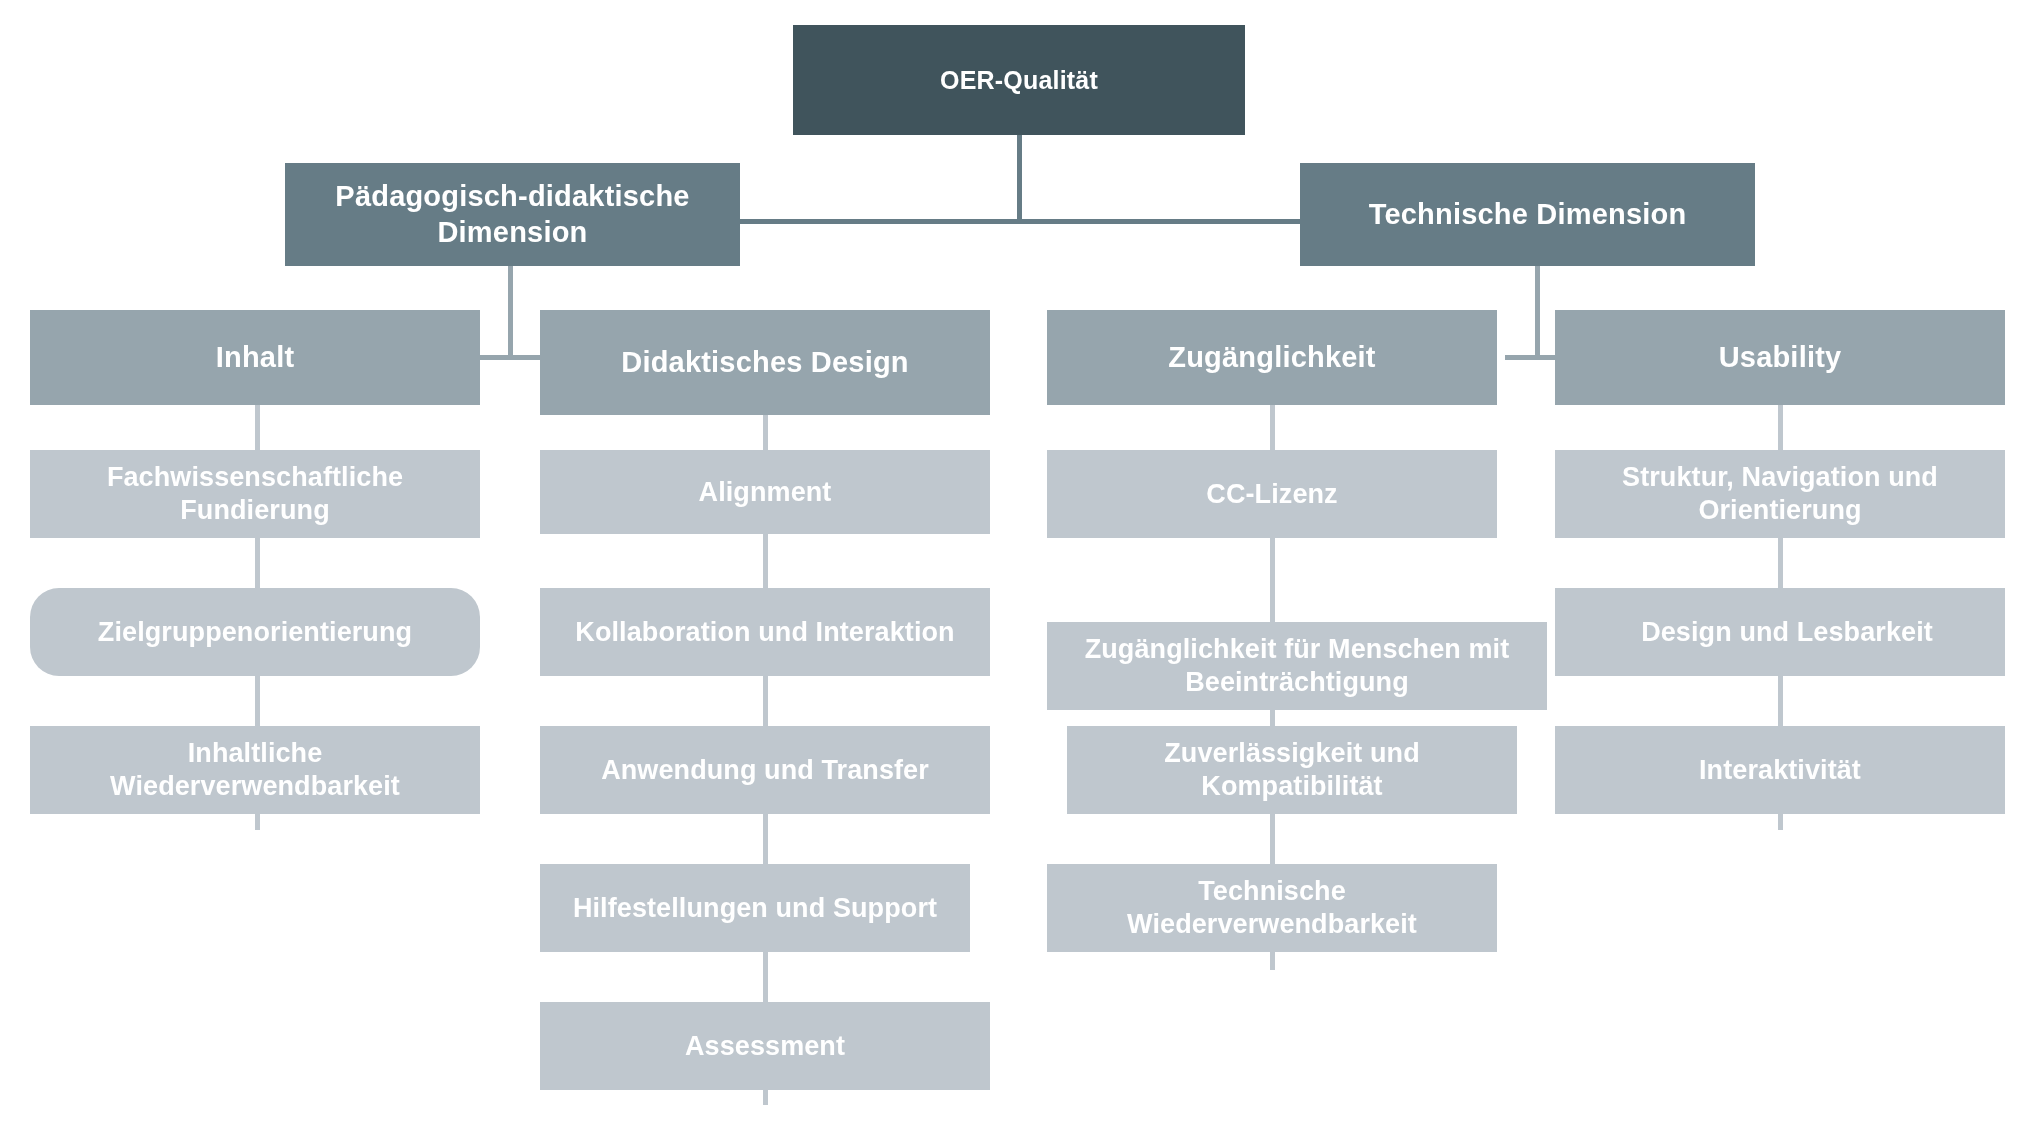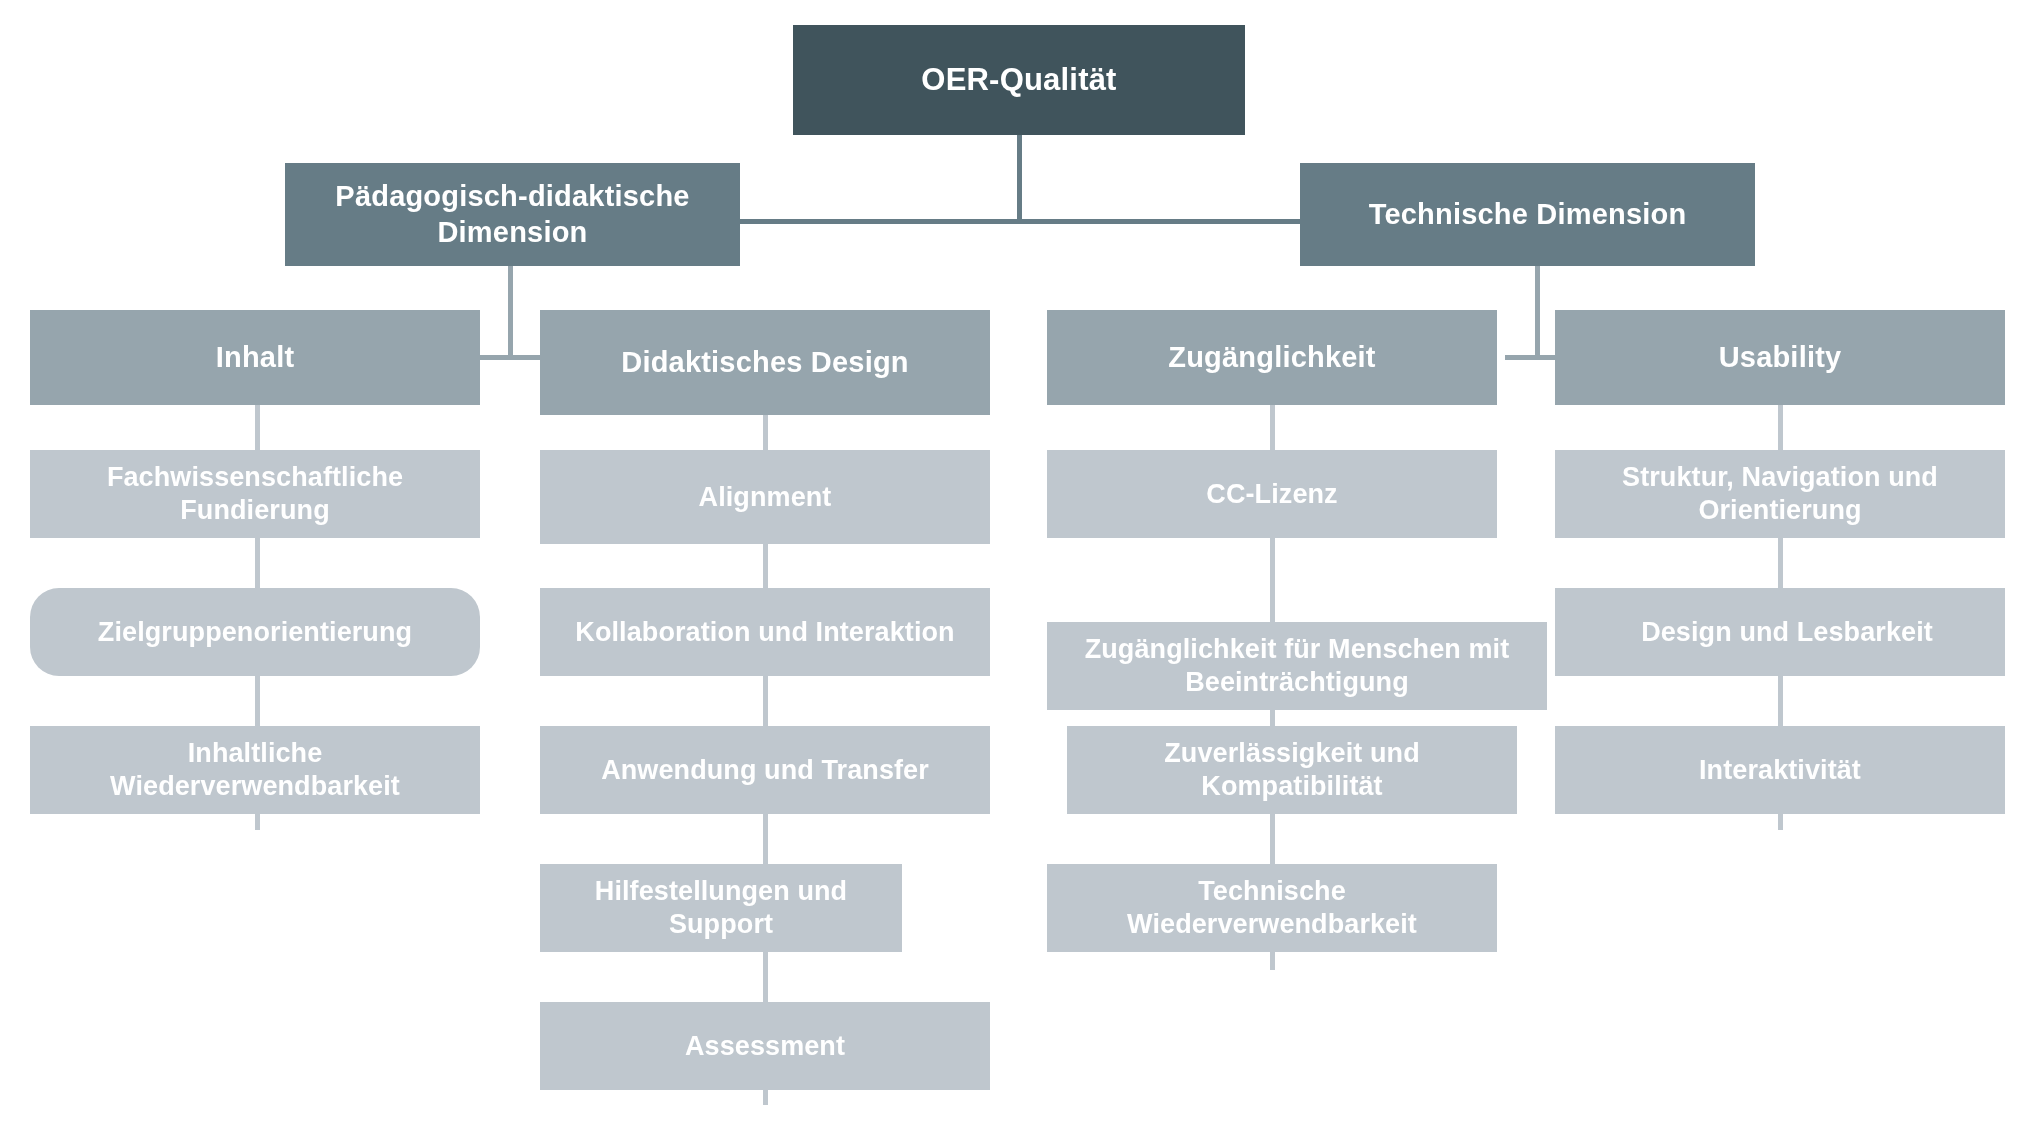--- a/index.html
+++ b/index.html
@@ -30,21 +30,21 @@
     box-sizing: border-box;
     padding: 4px 10px;
     z-index: 2;
   }
   .node span {
     display: block;
     width: 100%;
   }
   .tier-root {
     background: #40545c;
-    font-size: 31px;
+    font-size: 25px;
     letter-spacing: 0.2px;
   }
   .tier-dim {
     background: #667c86;
     font-size: 29px;
     letter-spacing: 0.2px;
   }
   .tier-cat {
     background: #96a5ad;
     font-size: 29px;
@@ -125,30 +125,30 @@
   <div class="node tier-leaf" style="left:30px; top:450px; width:450px; height:88px;">
     <span>Fachwissenschaftliche Fundierung</span>
   </div>
   <div class="node tier-leaf" style="left:30px; top:588px; width:450px; height:88px;border-radius:29px;">
     <span>Zielgruppenorientierung</span>
   </div>
   <div class="node tier-leaf" style="left:30px; top:726px; width:450px; height:88px;">
     <span>Inhaltliche Wiederverwendbarkeit</span>
   </div>
 
-  <div class="node tier-leaf" style="left:540px; top:450px; width:450px; height:94px;">
+  <div class="node tier-leaf" style="left:540px; top:450px; width:450px; height:84px;">
     <span>Alignment</span>
   </div>
   <div class="node tier-leaf" style="left:540px; top:588px; width:450px; height:88px;">
     <span>Kollaboration und Interaktion</span>
   </div>
   <div class="node tier-leaf" style="left:540px; top:726px; width:450px; height:88px;">
     <span>Anwendung und Transfer</span>
   </div>
-  <div class="node tier-leaf" style="left:540px; top:864px; width:362px; height:88px;">
+  <div class="node tier-leaf" style="left:540px; top:864px; width:430px; height:88px;">
     <span>Hilfestellungen und Support</span>
   </div>
   <div class="node tier-leaf" style="left:540px; top:1002px; width:450px; height:88px;">
     <span>Assessment</span>
   </div>
 
   <div class="node tier-leaf" style="left:1047px; top:450px; width:450px; height:88px;">
     <span>CC-Lizenz</span>
   </div>
   <div class="node tier-leaf" style="left:1047px; top:622px; width:500px; height:88px;">

